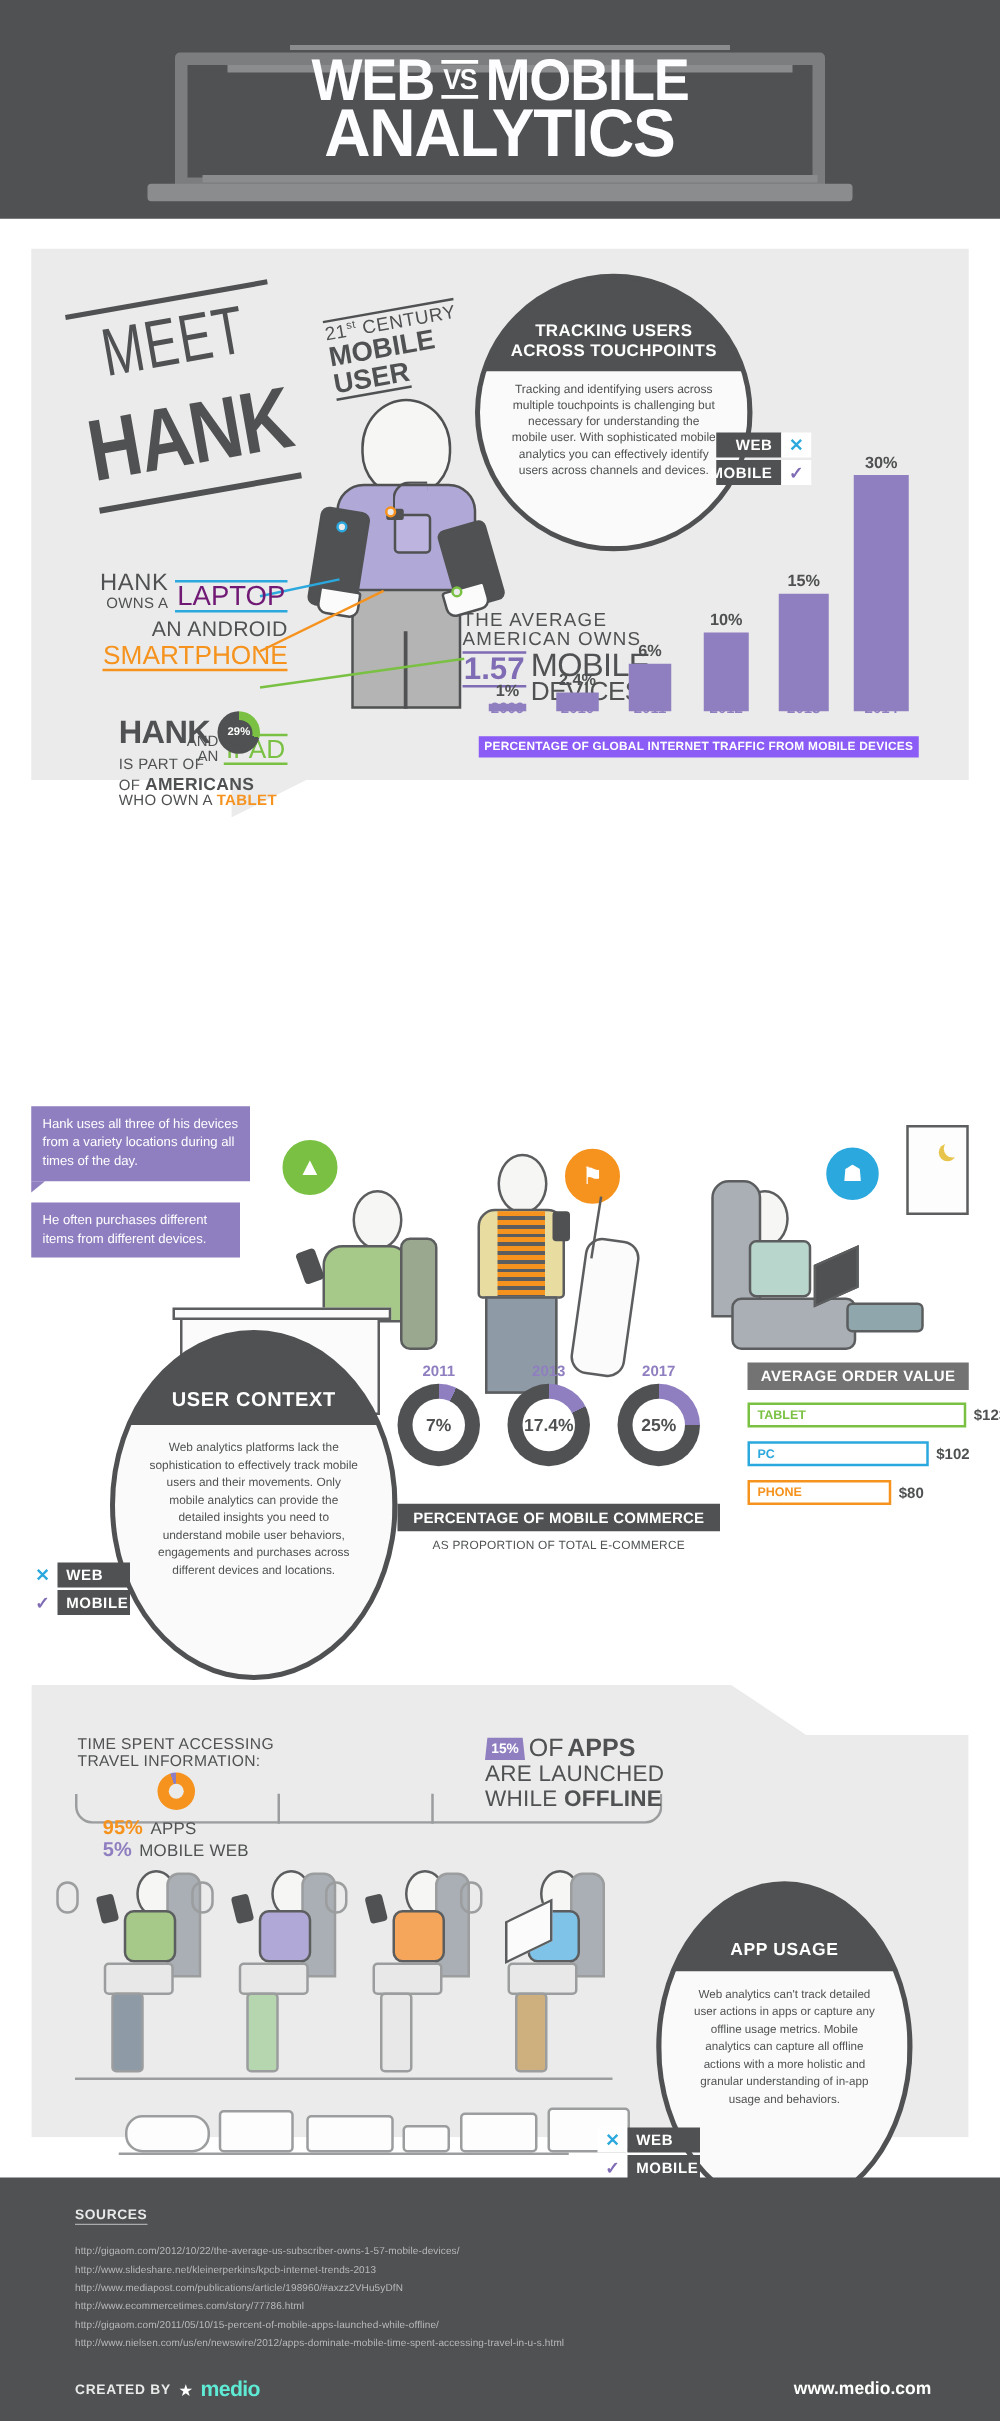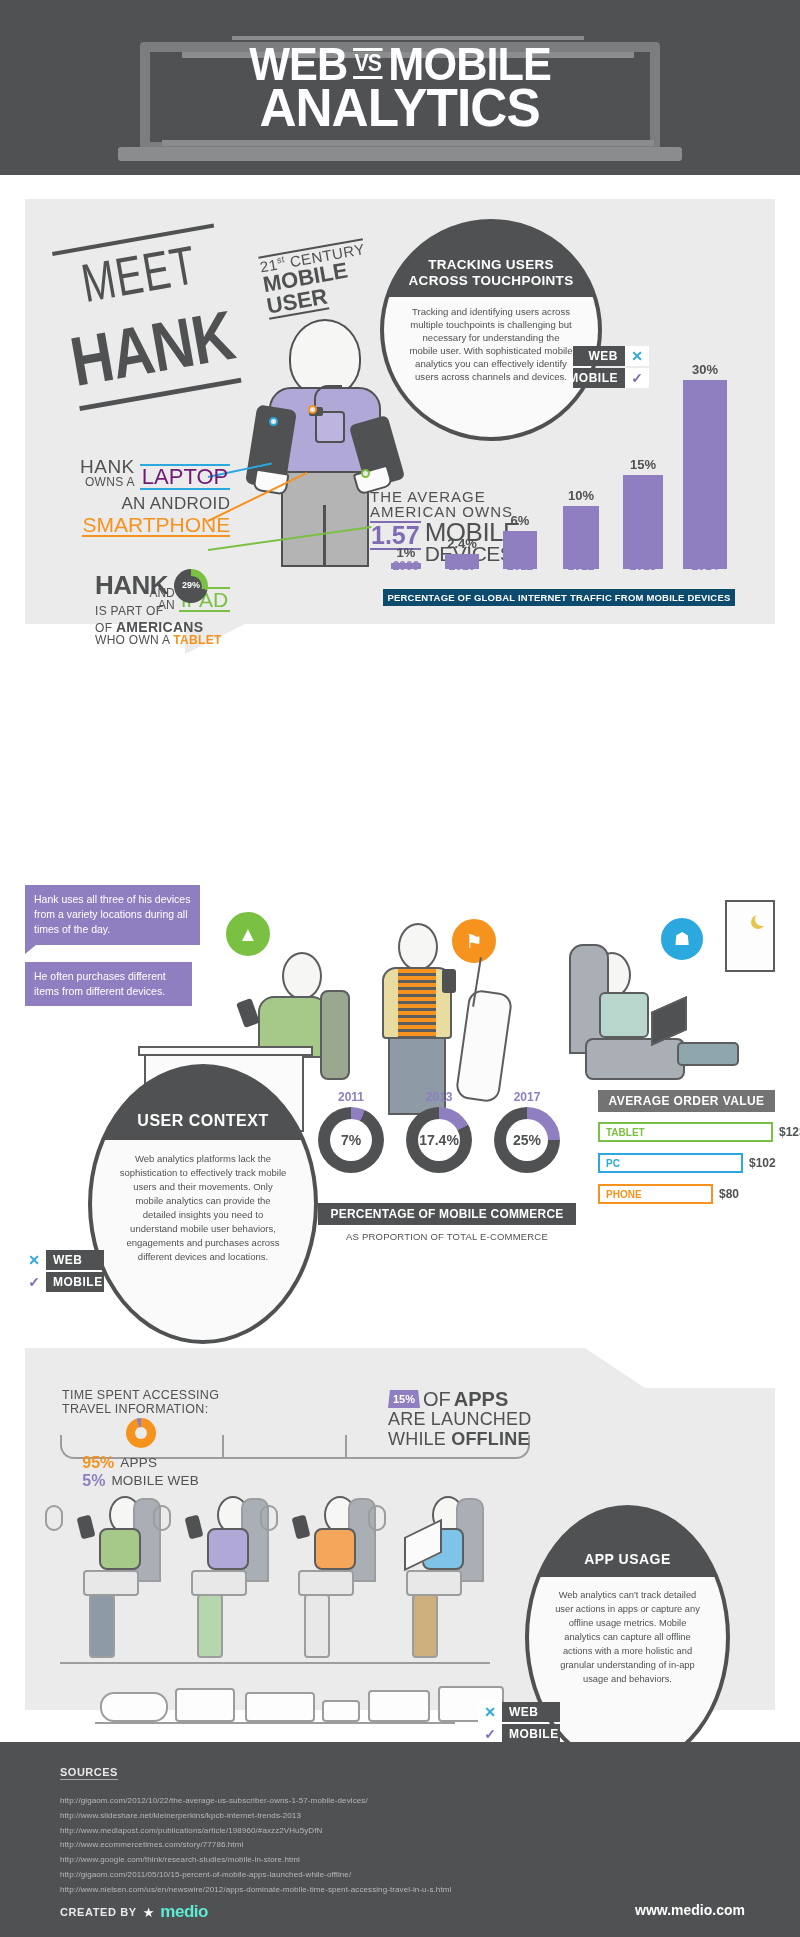--- a/index.html
+++ b/index.html
@@ -151,21 +151,21 @@
 
   
   .barchart { position:absolute; left:358px; top:155px; width:352px; height:215px;}
   .bar-col { position:absolute; bottom:0; display:flex; flex-direction:column;
     align-items:center; justify-content:flex-end; }
   .bar-val { font-size:13px; font-weight:bold; color:#4f5152; margin-bottom:3px;}
   .bar-rect { background:#8f7fc0; width:100%;}
   .bar-years { position:absolute; left:358px; top:360px; width:352px; height:16px;}
   .bar-year { position:absolute; font-size:12px; color:#8f7fc0; font-weight:bold; text-align:center;}
   .bar-caption { position:absolute; left:358px; top:390px; width:352px; height:17px;
-    background:#0c4a6e; color:#fff; font-size:9.5px; font-weight:bold; letter-spacing:0.2px;
+    background:#8b5cf6; color:#fff; font-size:9.5px; font-weight:bold; letter-spacing:0.2px;
     display:flex; align-items:center; justify-content:center;}
 
   
   .purple-box { position:absolute; background:#8f7fc0; color:#fff; font-size:10.5px;
     line-height:1.45; padding:7px 9px;}
   .purple-box.tail::after{content:""; position:absolute; left:0; top:100%;
     border-left:11px solid #8f7fc0; border-bottom:9px solid transparent;}
   .scene { position:absolute; }
   .person-head{ position:absolute; background:#f6f6f4; border:2px solid #5b5d5e; border-radius:50%;}
   .pin { position:absolute; border-radius:50% 50% 50% 50%; display:flex; align-items:center;
@@ -577,21 +577,20 @@
   </div>
 </div>
 
 <div class="footer">
   <div class="src-title">SOURCES</div>
   <div class="src-list" id="srclist">
       <div class="src-item">http://gigaom.com/2012/10/22/the-average-us-subscriber-owns-1-57-mobile-devices/</div>
       <div class="src-item">http://www.slideshare.net/kleinerperkins/kpcb-internet-trends-2013</div>
       <div class="src-item">http://www.mediapost.com/publications/article/198960/#axzz2VHu5yDfN</div>
       <div class="src-item">http://www.ecommercetimes.com/story/77786.html</div>
-      <div class="src-item">http://www.google.com/think/research-studies/mobile-in-store.html</div>
       <div class="src-item">http://gigaom.com/2011/05/10/15-percent-of-mobile-apps-launched-while-offline/</div>
       <div class="src-item">http://www.nielsen.com/us/en/newswire/2012/apps-dominate-mobile-time-spent-accessing-travel-in-u-s.html</div>
     </div>
   <div class="created">
     <span class="created-lbl">CREATED BY</span>
     <span class="medio-mark">★</span>
     <span class="medio">medio</span>
   </div>
   <div class="weburl">www.medio.com</div>
 </div>

